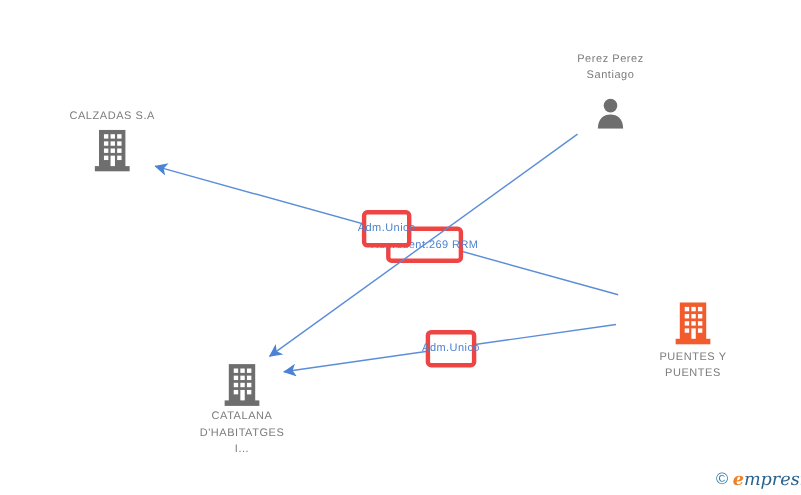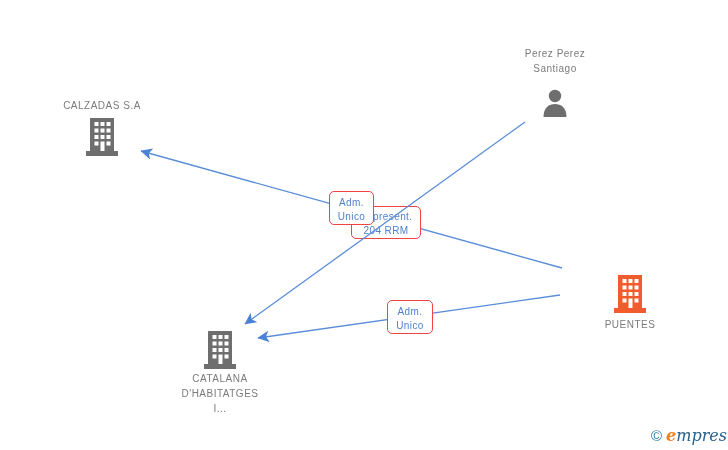--- a/index.html
+++ b/index.html
@@ -14,23 +14,23 @@
   .node-label{
     color:#7b7b7b;font-size:10px;line-height:15px;letter-spacing:0.5px;
     text-align:center;white-space:nowrap;
   }
   .node-label span{display:block;}
   .icon-gray{color:#6e6e6e;}
   .icon-orange{color:#f25b2b;}
 
   .edge-label{
     position:absolute;box-sizing:border-box;background:#ffffff;
-    border:1px solid #ef4444;border-radius:5px;
+    border:4px solid #ef4444;border-radius:5px;
     color:#4d82cc;font-size:10px;line-height:14px;letter-spacing:0.4px;
-    display:flex;flex-direction:column;align-items:center;justify-content:flex-end;
+    display:flex;flex-direction:row;align-items:center;justify-content:center;
     text-align:center;white-space:nowrap;
   }
   .edge-label span{display:block;}
 
   .logo{
     position:absolute;left:651px;top:426px;height:20px;z-index:6;
     display:flex;align-items:center;gap:4px;cursor:pointer;
   }
   .logo .copy{color:#2e7ba6;font-size:15px;line-height:20px;}
   .logo .word{
@@ -49,21 +49,21 @@
       <marker id="arrowA" viewBox="0 0 10 10" refX="9.5" refY="5" markerWidth="9" markerHeight="9" orient="auto">
         <path d="M0,0 L10,5 L0,10 L2.6,5 Z" fill="#4a82d6"></path>
       </marker>
     </defs>
     <line x1="562" y1="268" x2="141" y2="151" stroke="#5b8dd9" stroke-width="1.3" marker-end="url(#arrowA)"></line>
     <line x1="560" y1="295" x2="258" y2="338" stroke="#5b8dd9" stroke-width="1.3" marker-end="url(#arrowA)"></line>
   </svg>
 
   <div class="edge-label z2" style="left:351px;top:206px;width:70px;height:33px;">
     <span>Represent.</span>
-    <span>204 RRM</span>
+    <span>269 RRM</span>
   </div>
 
   <svg class="edge-layer z3" width="728" height="450" viewBox="0 0 728 450">
     <defs>
       <marker id="arrowB" viewBox="0 0 10 10" refX="9.5" refY="5" markerWidth="9" markerHeight="9" orient="auto">
         <path d="M0,0 L10,5 L0,10 L2.6,5 Z" fill="#4a82d6"></path>
       </marker>
     </defs>
     <line x1="525" y1="122" x2="245" y2="324" stroke="#5b8dd9" stroke-width="1.3" marker-end="url(#arrowB)"></line>
   </svg>
@@ -126,20 +126,21 @@
           <rect x="20.5" y="10.5" width="4" height="4"></rect>
         <rect x="8.5" y="17" width="4" height="4"></rect>
           <rect x="14.5" y="17" width="4" height="4"></rect>
           <rect x="20.5" y="17" width="4" height="4"></rect>
         <rect x="8.5" y="23.5" width="4" height="4"></rect>
           <rect x="14.5" y="23.5" width="4" height="9.5"></rect>
           <rect x="20.5" y="23.5" width="4" height="4"></rect>
       </g>
     </svg>
     <div class="node-label" style="margin-top:3px;">
+      <span>PUENTES Y</span>
       <span>PUENTES</span>
     </div>
   </div>
 
   <div class="node" style="left:158px;top:331px;width:124px;">
     <svg class="icon-gray" width="32" height="38" viewBox="0 0 32 38">
       <rect x="4" y="0" width="24" height="34" fill="currentColor"></rect>
       <rect x="0" y="33" width="32" height="5" fill="currentColor"></rect>
       <g fill="#ffffff">
         <rect x="8.5" y="4" width="4" height="4"></rect>

